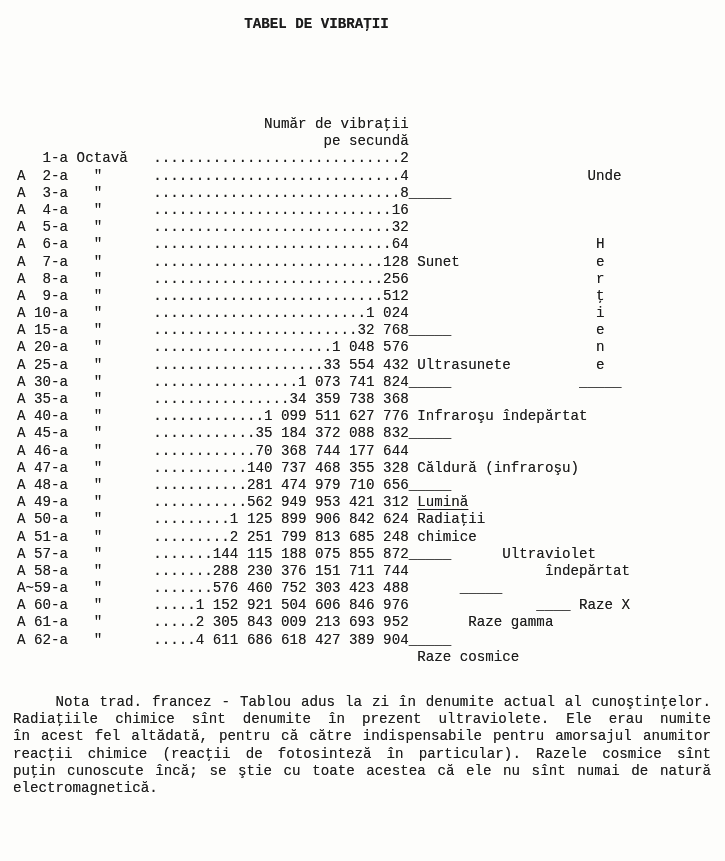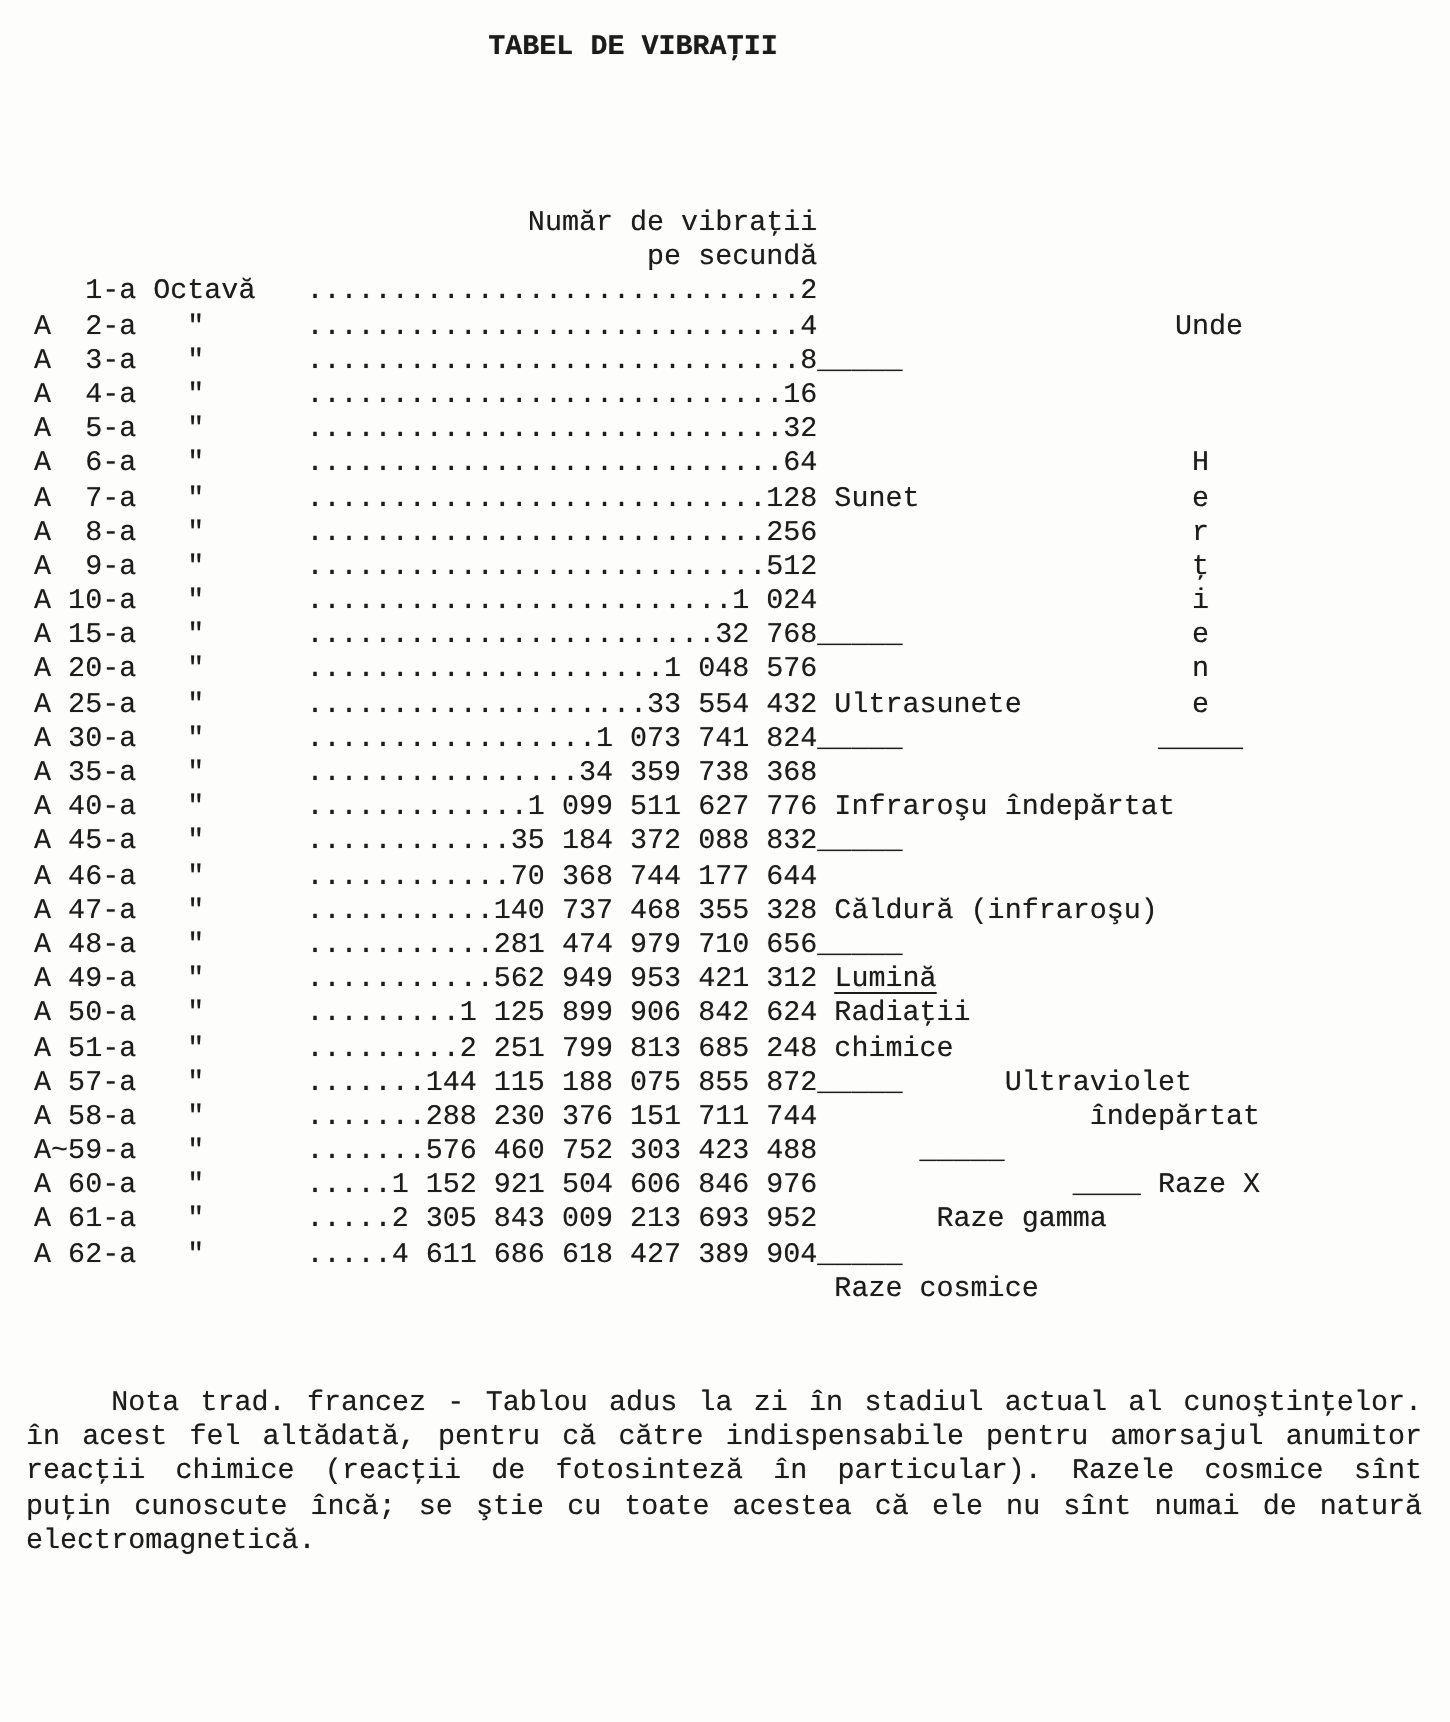--- a/index.html
+++ b/index.html
@@ -16,21 +16,21 @@
   .page { position: relative; width: 633px; height: 861px; }
   .title {
     position: absolute; top: 16px; left: 0; width: 100%;
     text-align: center; font-weight: bold;
   }
   .subtitle {
     position: absolute; top: 51px; left: 0; width: 100%;
     text-align: center; font-weight: bold;
   }
   .vib-table {
-    position: absolute; top: 104px; left: 0;
+    position: absolute; top: 116px; left: 0;
     white-space: pre;
   }
   .vib-table .line { height: 17.2px; }
   .ul { text-decoration: underline; text-underline-offset: 3px; }
   .footnote {
     position: absolute; top: 694px; left: 13px; width: 698px;
   }
   .footnote .fline {
     height: 17.2px;
     text-align: justify;
@@ -43,20 +43,21 @@
 <body>
 
 <div class="page">
 
   <div class="title">TABEL DE VIBRAŢII</div>
 
 
   <div class="vib-table" id="vib-table"><div class="line">                               Număr de vibraţii</div><div class="line">                                      pe secundă</div><div class="line">     1-a Octavă   .............................2</div><div class="line">  A  2-a   "      .............................4                     Unde</div><div class="line">  A  3-a   "      .............................8_____</div><div class="line">  A  4-a   "      ............................16</div><div class="line">  A  5-a   "      ............................32</div><div class="line">  A  6-a   "      ............................64                      H</div><div class="line">  A  7-a   "      ...........................128 Sunet                e</div><div class="line">  A  8-a   "      ...........................256                      r</div><div class="line">  A  9-a   "      ...........................512                      ţ</div><div class="line">  A 10-a   "      .........................1 024                      i</div><div class="line">  A 15-a   "      ........................32 768_____                 e</div><div class="line">  A 20-a   "      .....................1 048 576                      n</div><div class="line">  A 25-a   "      ....................33 554 432 Ultrasunete          e</div><div class="line">  A 30-a   "      .................1 073 741 824_____               _____</div><div class="line">  A 35-a   "      ................34 359 738 368</div><div class="line">  A 40-a   "      .............1 099 511 627 776 Infraroşu îndepărtat</div><div class="line">  A 45-a   "      ............35 184 372 088 832_____</div><div class="line">  A 46-a   "      ............70 368 744 177 644</div><div class="line">  A 47-a   "      ...........140 737 468 355 328 Căldură (infraroşu)</div><div class="line">  A 48-a   "      ...........281 474 979 710 656_____</div><div class="line">  A 49-a   "      ...........562 949 953 421 312 <span class="ul">Lumină</span></div><div class="line">  A 50-a   "      .........1 125 899 906 842 624 Radiaţii</div><div class="line">  A 51-a   "      .........2 251 799 813 685 248 chimice</div><div class="line">  A 57-a   "      .......144 115 188 075 855 872_____      Ultraviolet</div><div class="line">  A 58-a   "      .......288 230 376 151 711 744                îndepărtat</div><div class="line">  A~59-a   "      .......576 460 752 303 423 488      _____</div><div class="line">  A 60-a   "      .....1 152 921 504 606 846 976               ____ Raze X</div><div class="line">  A 61-a   "      .....2 305 843 009 213 693 952       Raze gamma</div><div class="line">  A 62-a   "      .....4 611 686 618 427 389 904_____</div><div class="line">                                                 Raze cosmice</div></div>
 
   <div class="footnote">
-    <div class="fline indent">Nota trad. francez - Tablou adus la zi în stadiul actual al cunoştinţelor.</div>
+    <div class="fline indent">Nota trad. francez - Tablou adus la zi în denumite actual al cunoştinţelor.</div>
+    <div class="fline">Radiaţiile chimice sînt denumite în prezent ultraviolete. Ele erau numite</div>
     <div class="fline">în acest fel altădată, pentru că către indispensabile pentru amorsajul anumitor</div>
     <div class="fline">reacţii chimice (reacţii de fotosinteză în particular). Razele cosmice sînt</div>
     <div class="fline">puţin cunoscute încă; se ştie cu toate acestea că ele nu sînt numai de natură</div>
     <div class="fline end">electromagnetică.</div>
   </div>
 
 </div>
 
 </body></html>

